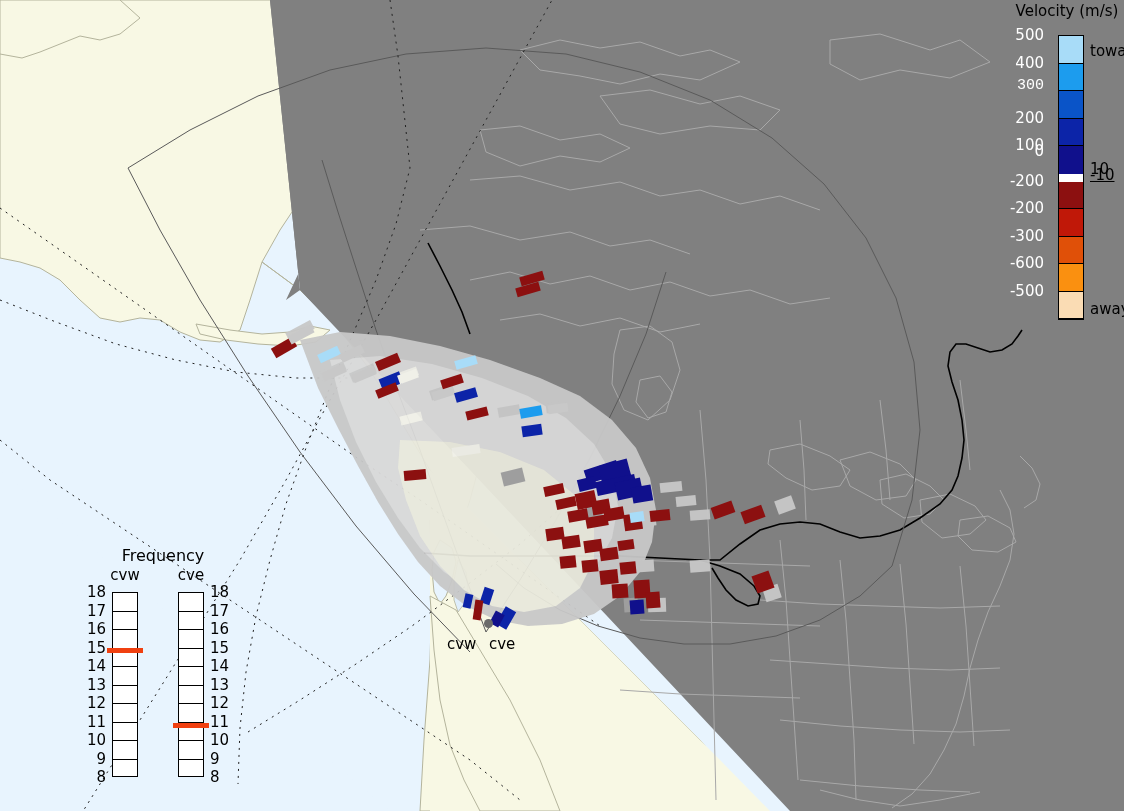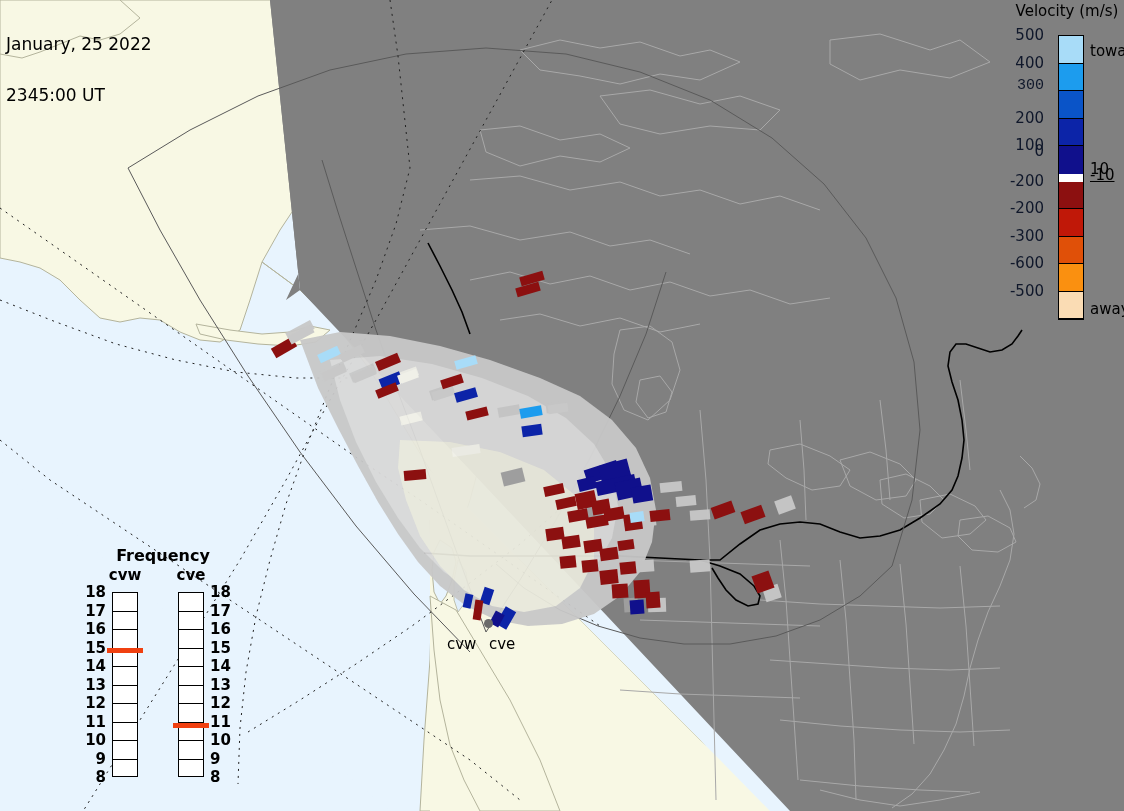--- a/index.html
+++ b/index.html
@@ -15,26 +15,26 @@
              font-size:17px;line-height:17px;letter-spacing:0px;white-space:pre;}
   #timestamp div{margin:0;padding:0;}
 
   
   #cbar{position:absolute;left:1010px;top:0px;width:114px;height:340px;z-index:40;}
   #cbar .cbtitle{position:absolute;left:-8px;top:2px;width:130px;text-align:center;
                  font-size:15px;color:#000;white-space:nowrap;}
   #cbar .bar{position:absolute;left:48px;top:35px;width:26px;height:285px;
              border:1px solid #000;box-sizing:border-box;}
   #cbar .seg{position:absolute;left:0;width:100%;box-sizing:border-box;}
-  #cbar .tick{position:absolute;right:80px;font-size:15px;color:#0f172a;
+  #cbar .tick{position:absolute;right:80px;font-size:15px;color:#ffffff;
               text-align:right;white-space:nowrap;width:60px;}
   #cbar .rlab{position:absolute;left:80px;font-size:15px;color:#000;white-space:nowrap;}
 
   
-  #freq{position:absolute;left:88px;top:546px;width:150px;height:240px;z-index:40;font-weight:bold;}
+  #freq{position:absolute;left:88px;top:546px;width:150px;height:240px;z-index:40;}
   #freq .ftitle{position:absolute;left:0;top:0;width:150px;text-align:center;
                 font-size:16px;color:#000;}
   #freq .colname{position:absolute;font-size:15px;color:#000;text-align:center;width:46px;}
   #freq .fbar{position:absolute;width:26px;border:1px solid #000;box-sizing:border-box;
               background:#ffffff;}
   #freq .fcell{position:absolute;left:0;width:100%;box-sizing:border-box;
                border-bottom:1px solid #000;}
   #freq .flab{position:absolute;font-size:15px;color:#000;width:26px;text-align:right;}
   #freq .fmark{position:absolute;height:5px;background:#f04010;}
 
@@ -286,24 +286,20 @@
         <rect x="646" y="592" width="14" height="16" fill="#8c1010" transform="rotate(-4 653 600)"></rect>
         <rect x="630" y="600" width="14" height="14" fill="#10108c" transform="rotate(-4 637 607)"></rect>
         <rect x="482" y="588" width="10" height="16" fill="#0c24a8" transform="rotate(18 487 596)"></rect>
         <rect x="464" y="594" width="8" height="14" fill="#0c24a8" transform="rotate(12 468 601)"></rect>
         <rect x="474" y="600" width="8" height="20" fill="#8c1010" transform="rotate(8 478 610)"></rect>
         <rect x="500" y="608" width="12" height="20" fill="#0c24a8" transform="rotate(30 506 618)"></rect>
         <rect x="492" y="612" width="10" height="14" fill="#10108c" transform="rotate(28 497 619)"></rect>
       </g>
   </svg>
 
-  <div id="timestamp">
-    <div>January, 25 2022</div>
-    <div>2345:00 UT</div>
-  </div>
 
   <div class="sitedot" style="left:484px;top:619px;"></div>
   <div class="sitelab" style="left:447px;top:635px;">cvw</div>
   <div class="sitelab" style="left:489px;top:635px;">cve</div>
 
   <div id="cbar">
     <div class="cbtitle">Velocity (m/s)</div>
     <div class="bar" id="cbar-bar">
         <div class="seg" style="top: 0px; height: 27.5px; background: rgb(168, 220, 248); border-bottom: 1px solid rgb(0, 0, 0);"></div>
         <div class="seg" style="top: 27.5px; height: 27.5px; background: rgb(28, 156, 238); border-bottom: 1px solid rgb(0, 0, 0);"></div>

